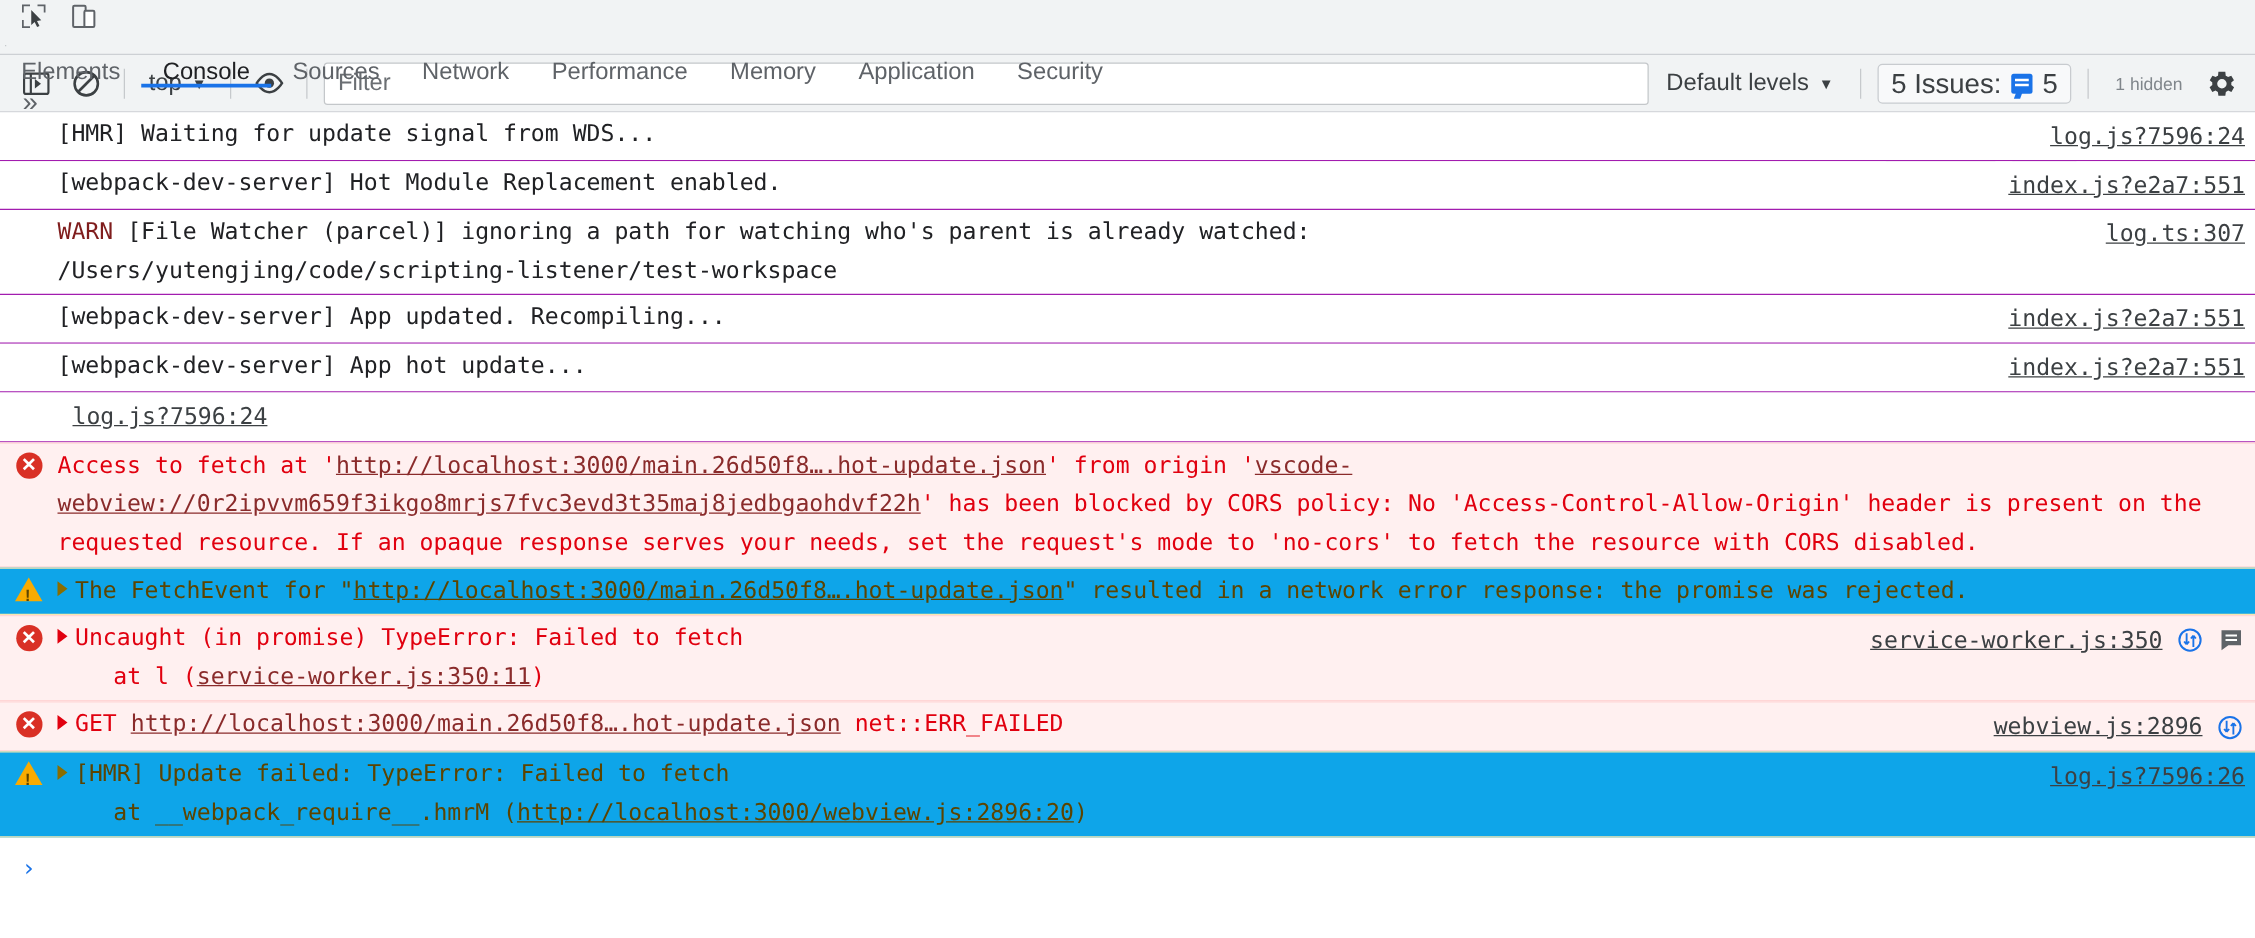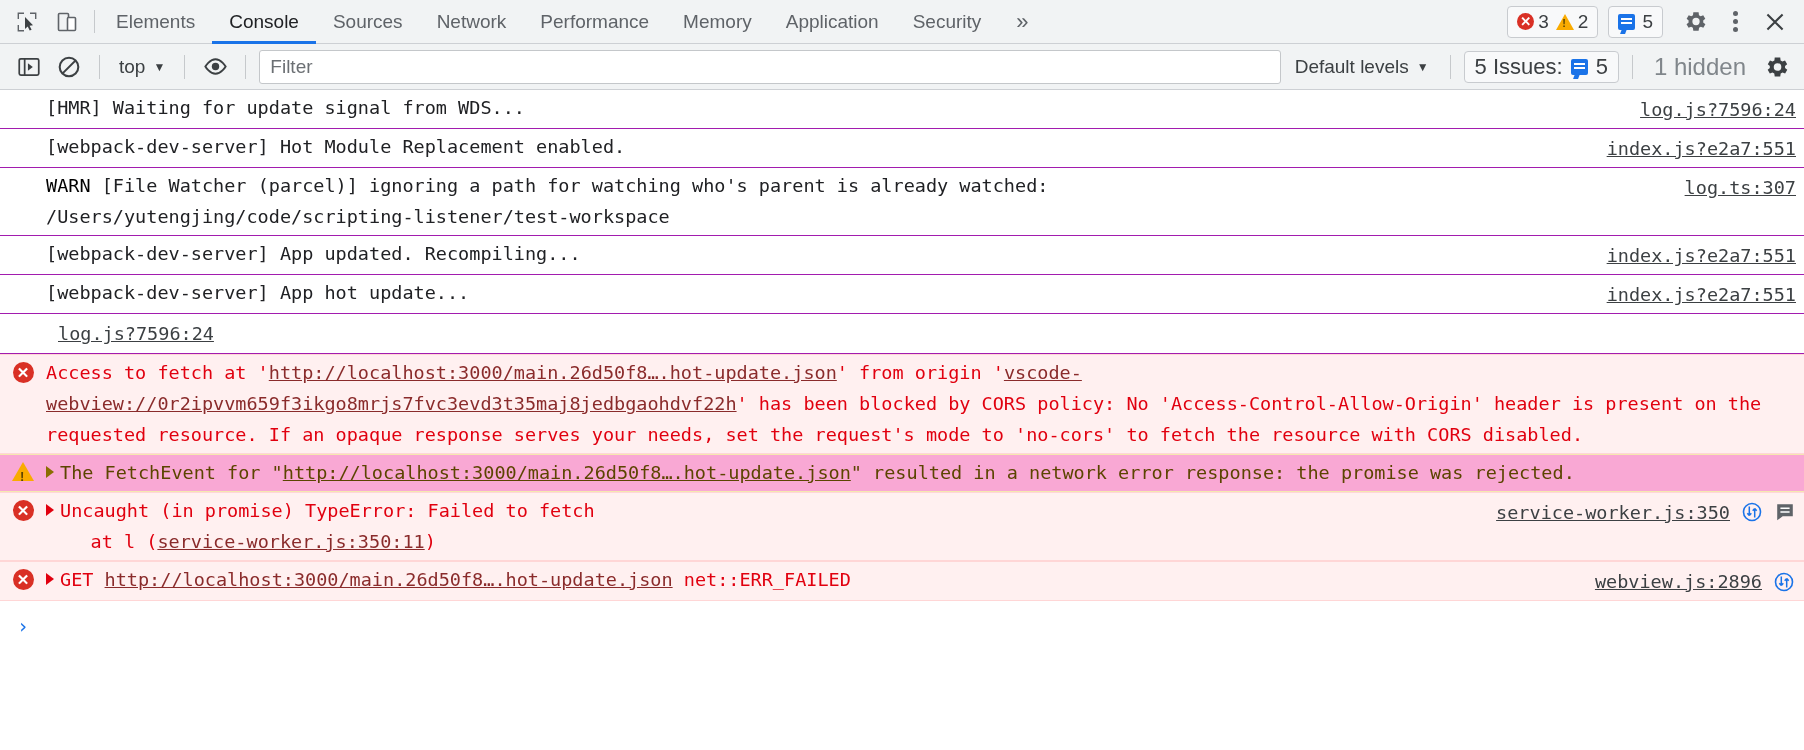--- a/index.html
+++ b/index.html
@@ -12,20 +12,21 @@
   }
 
   
   .tabbar {
     height: 44px;
     background: #f1f3f4;
     border-bottom: 1px solid #cdd0d4;
     display: flex;
     align-items: stretch;
     position: relative;
+    flex-direction: column;
   }
   .tool-icons {
     display: flex; align-items: center;
     padding: 0 10px 0 14px;
     gap: 14px;
   }
   .ticon {
     width: 26px; height: 26px;
     display: flex; align-items: center; justify-content: center;
     cursor: pointer;
@@ -177,21 +178,21 @@
     display: flex; align-items: center; gap: 8px;
     font-size: 22px; color: #3c4043;
     border: 1px solid #c8cbcf;
     background: #f8f9fa;
     border-radius: 4px;
     height: 32px;
     padding: 0 10px;
     cursor: pointer; white-space: nowrap;
   }
   .hidden-note {
-    font-size: 24px; color: #80868b;
+    font-size: 14px; color: #80868b;
     padding: 0 8px; white-space: nowrap;
   }
 
   
   .console {
     height: 660px;
     overflow: hidden;
     background: #fff;
     font-family: "DejaVu Sans Mono", "Liberation Mono", monospace;
     font-size: 18.5px;
@@ -200,21 +201,21 @@
   .row {
     display: flex;
     align-items: flex-start;
     border-bottom: 1px solid #a21caf;
     padding: 2px 8px 3px 0;
     min-height: 33px;
     position: relative;
   }
   .row.info { background: #fff; }
   .row.error { background: #fff0f0; border-bottom-color: #ffd6d6; border-top: 1px solid #ffd6d6; }
-  .row.warning { background: #f9a8d4; border-bottom-color: #f5e8b0; border-top: 1px solid #f5e8b0; }
+  .row.warning { background: #0ea5e9; border-bottom-color: #f5e8b0; border-top: 1px solid #f5e8b0; }
 
   .gutter {
     flex: 0 0 46px;
     display: flex; align-items: flex-start; justify-content: center;
     padding-top: 5px;
   }
   .body {
     flex: 1 1 auto;
     min-width: 0;
     padding-right: 16px;
@@ -252,21 +253,21 @@
   }
   .row.error .srclink { color: #3c4043; }
   a.lnk {
     color: inherit;
     text-decoration: underline;
     cursor: pointer;
   }
   .row.error a.lnk { color: #8a2b2b; }
   .row.warning a.lnk { color: #5c4400; }
 
-  .warn-label { color: #000000; }
+  .warn-label { color: #7f1d1d; }
 
   .circ-icon {
     width: 24px; height: 24px;
     margin-left: 10px;
     flex: 0 0 auto;
     cursor: pointer;
   }
   .msg-icon {
     width: 22px; height: 22px;
     margin-left: 10px;
@@ -529,18 +530,28 @@
         <div class="body"><span class="tri"></span><span>GET </span><a class="lnk" href="javascript:void(0)">http://localhost:3000/main.26d50f8….hot-update.json</a><span> net::ERR_FAILED</span></div>
         <div class="src src-wrap">
           <a class="srclink" href="javascript:void(0)">webview.js:2896</a>
           <span class="circ-icon"><svg width="24" height="24" viewBox="0 0 24 24">
               <circle cx="12" cy="12" r="8.5" fill="none" stroke="#1a73e8" stroke-width="1.6"></circle>
               <path d="M9.3 6.5v9M9.3 15.5l-2 -2.3M9.3 15.5l2 -2.3" stroke="#1a73e8" stroke-width="1.5" fill="none"></path>
               <path d="M14.7 17.5v-9M14.7 8.5l-2 2.3M14.7 8.5l2 2.3" stroke="#1a73e8" stroke-width="1.5" fill="none"></path>
             </svg></span>
         </div>
       </div>
+      <div class="row warning">
+        <div class="gutter">
+          <span class="gwarn"></span>
+        </div>
+        <div class="body"><span class="tri"></span><span>[HMR] Update failed: TypeError: Failed to fetch
+    at __webpack_require__.hmrM (</span><a class="lnk" href="javascript:void(0)">http://localhost:3000/webview.js:2896:20</a><span>)</span></div>
+        <div class="src src-wrap">
+          <a class="srclink" href="javascript:void(0)">log.js?7596:26</a>
+        </div>
+      </div>
     </div>
   <div class="prompt-row">
     <div class="prompt-caret">›</div>
     <div class="prompt-input" contenteditable="true" style=""></div>
   </div>
 </div>
 
 </body></html>

